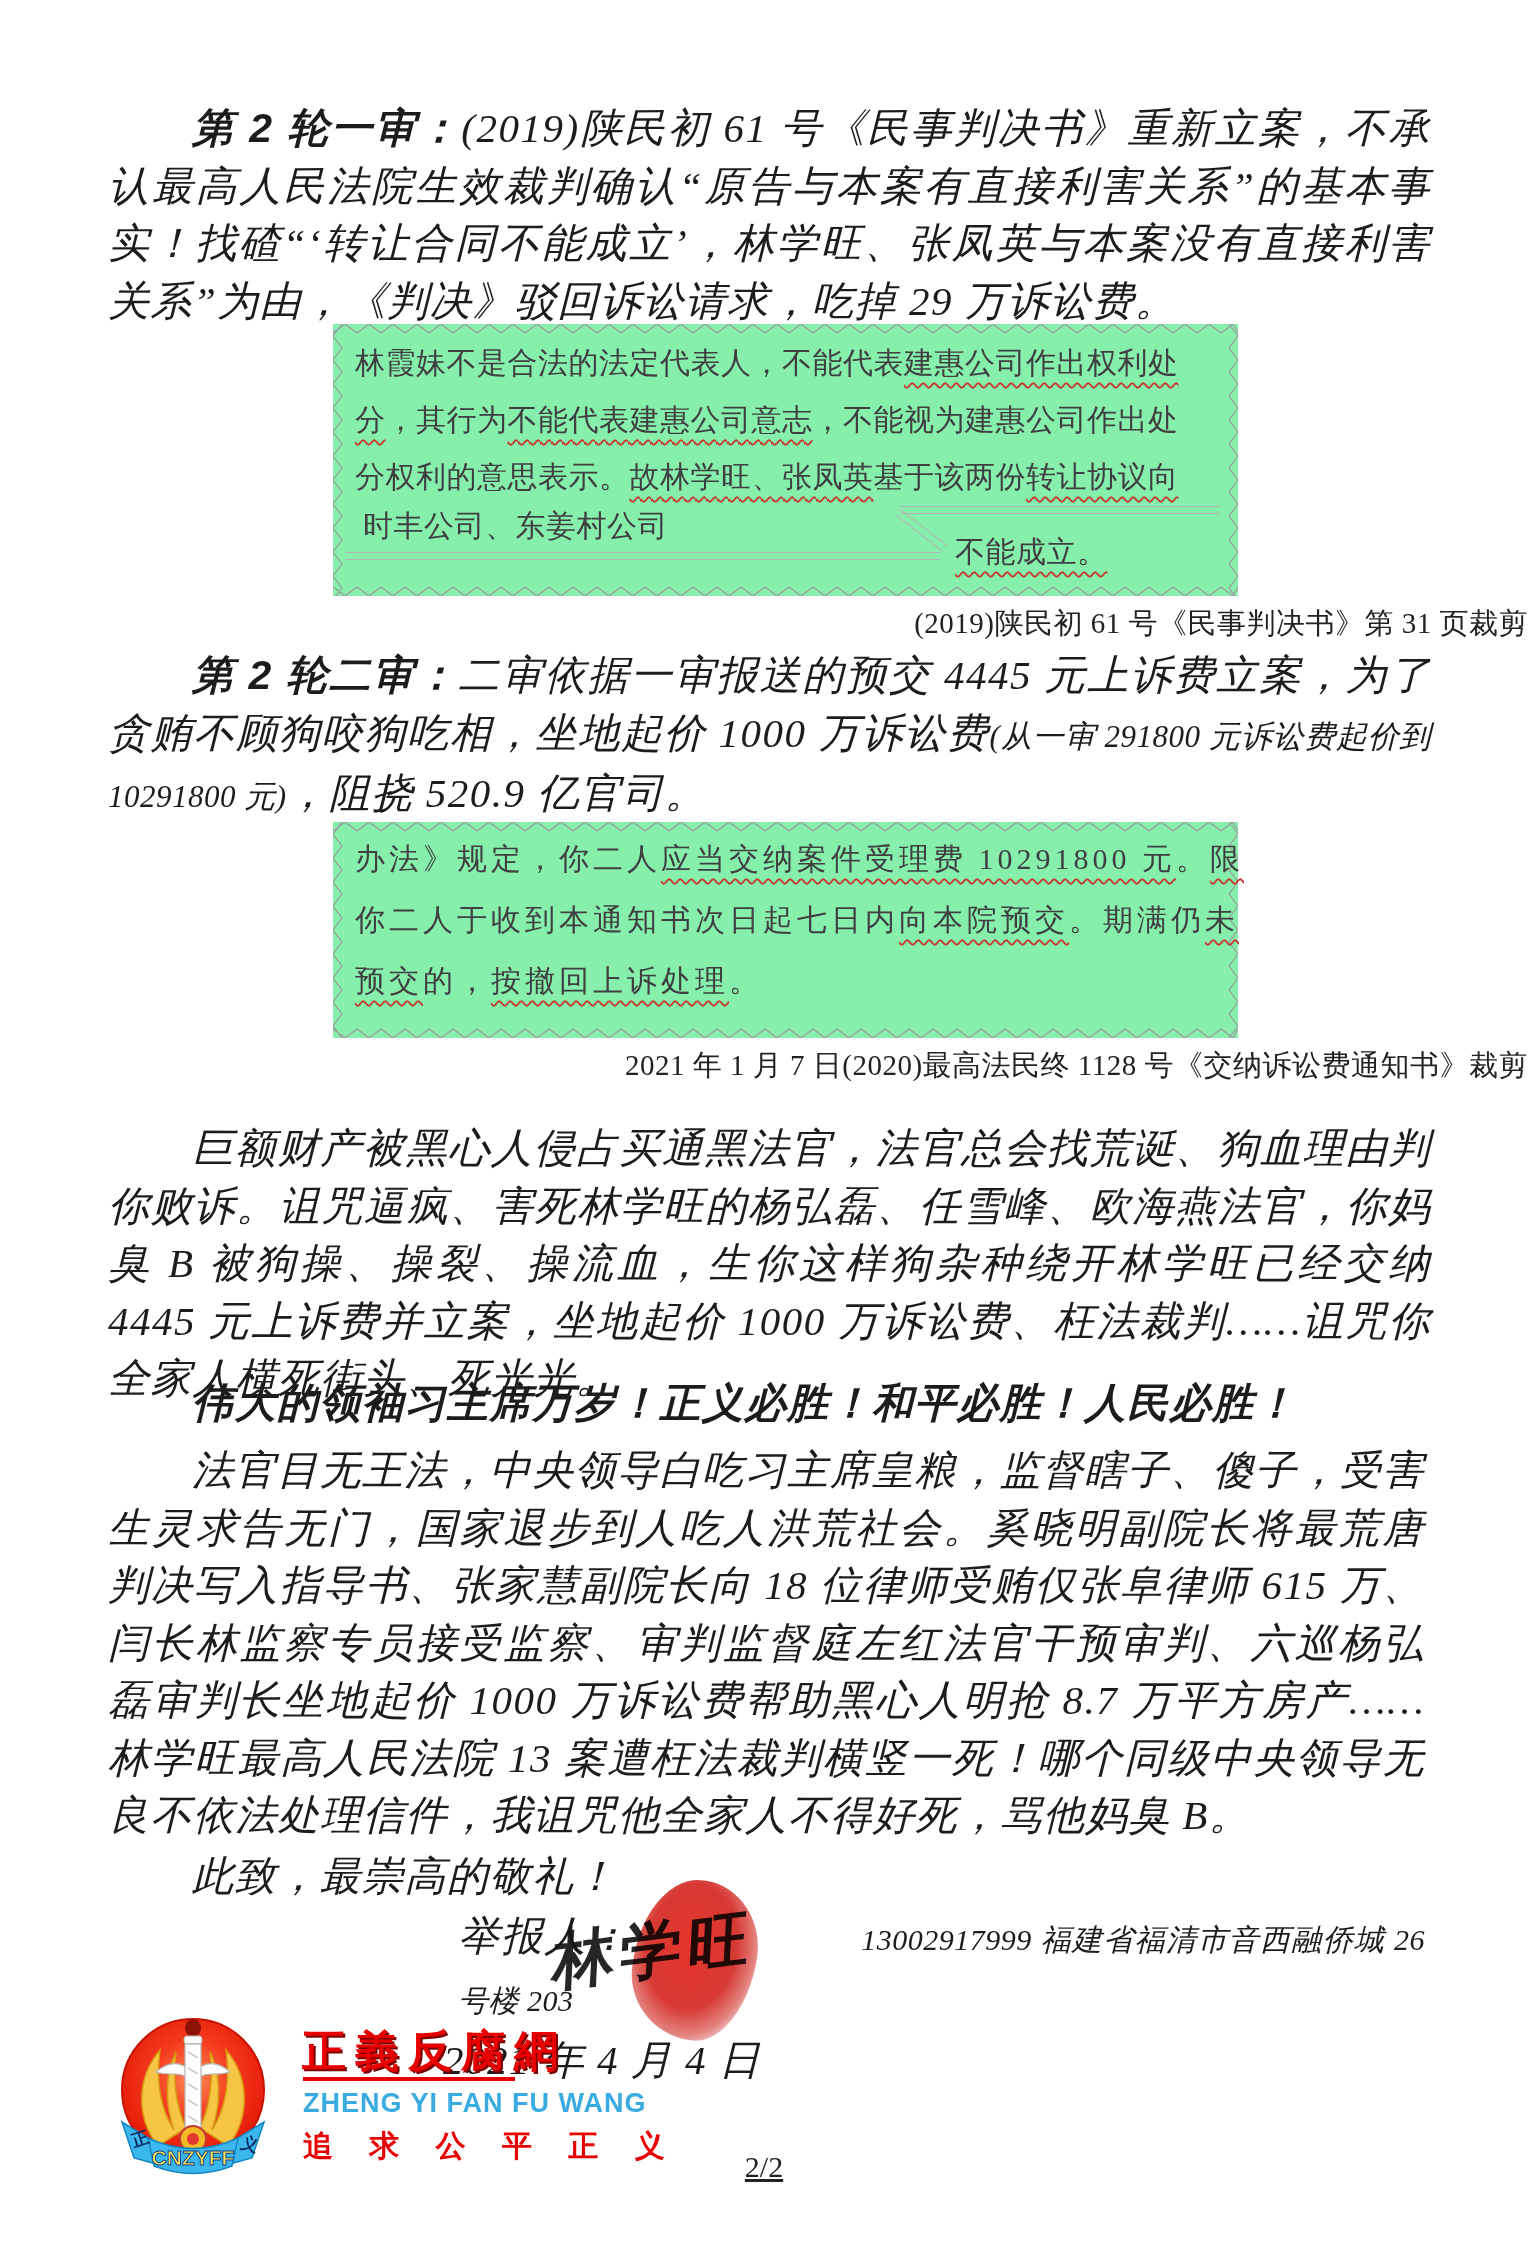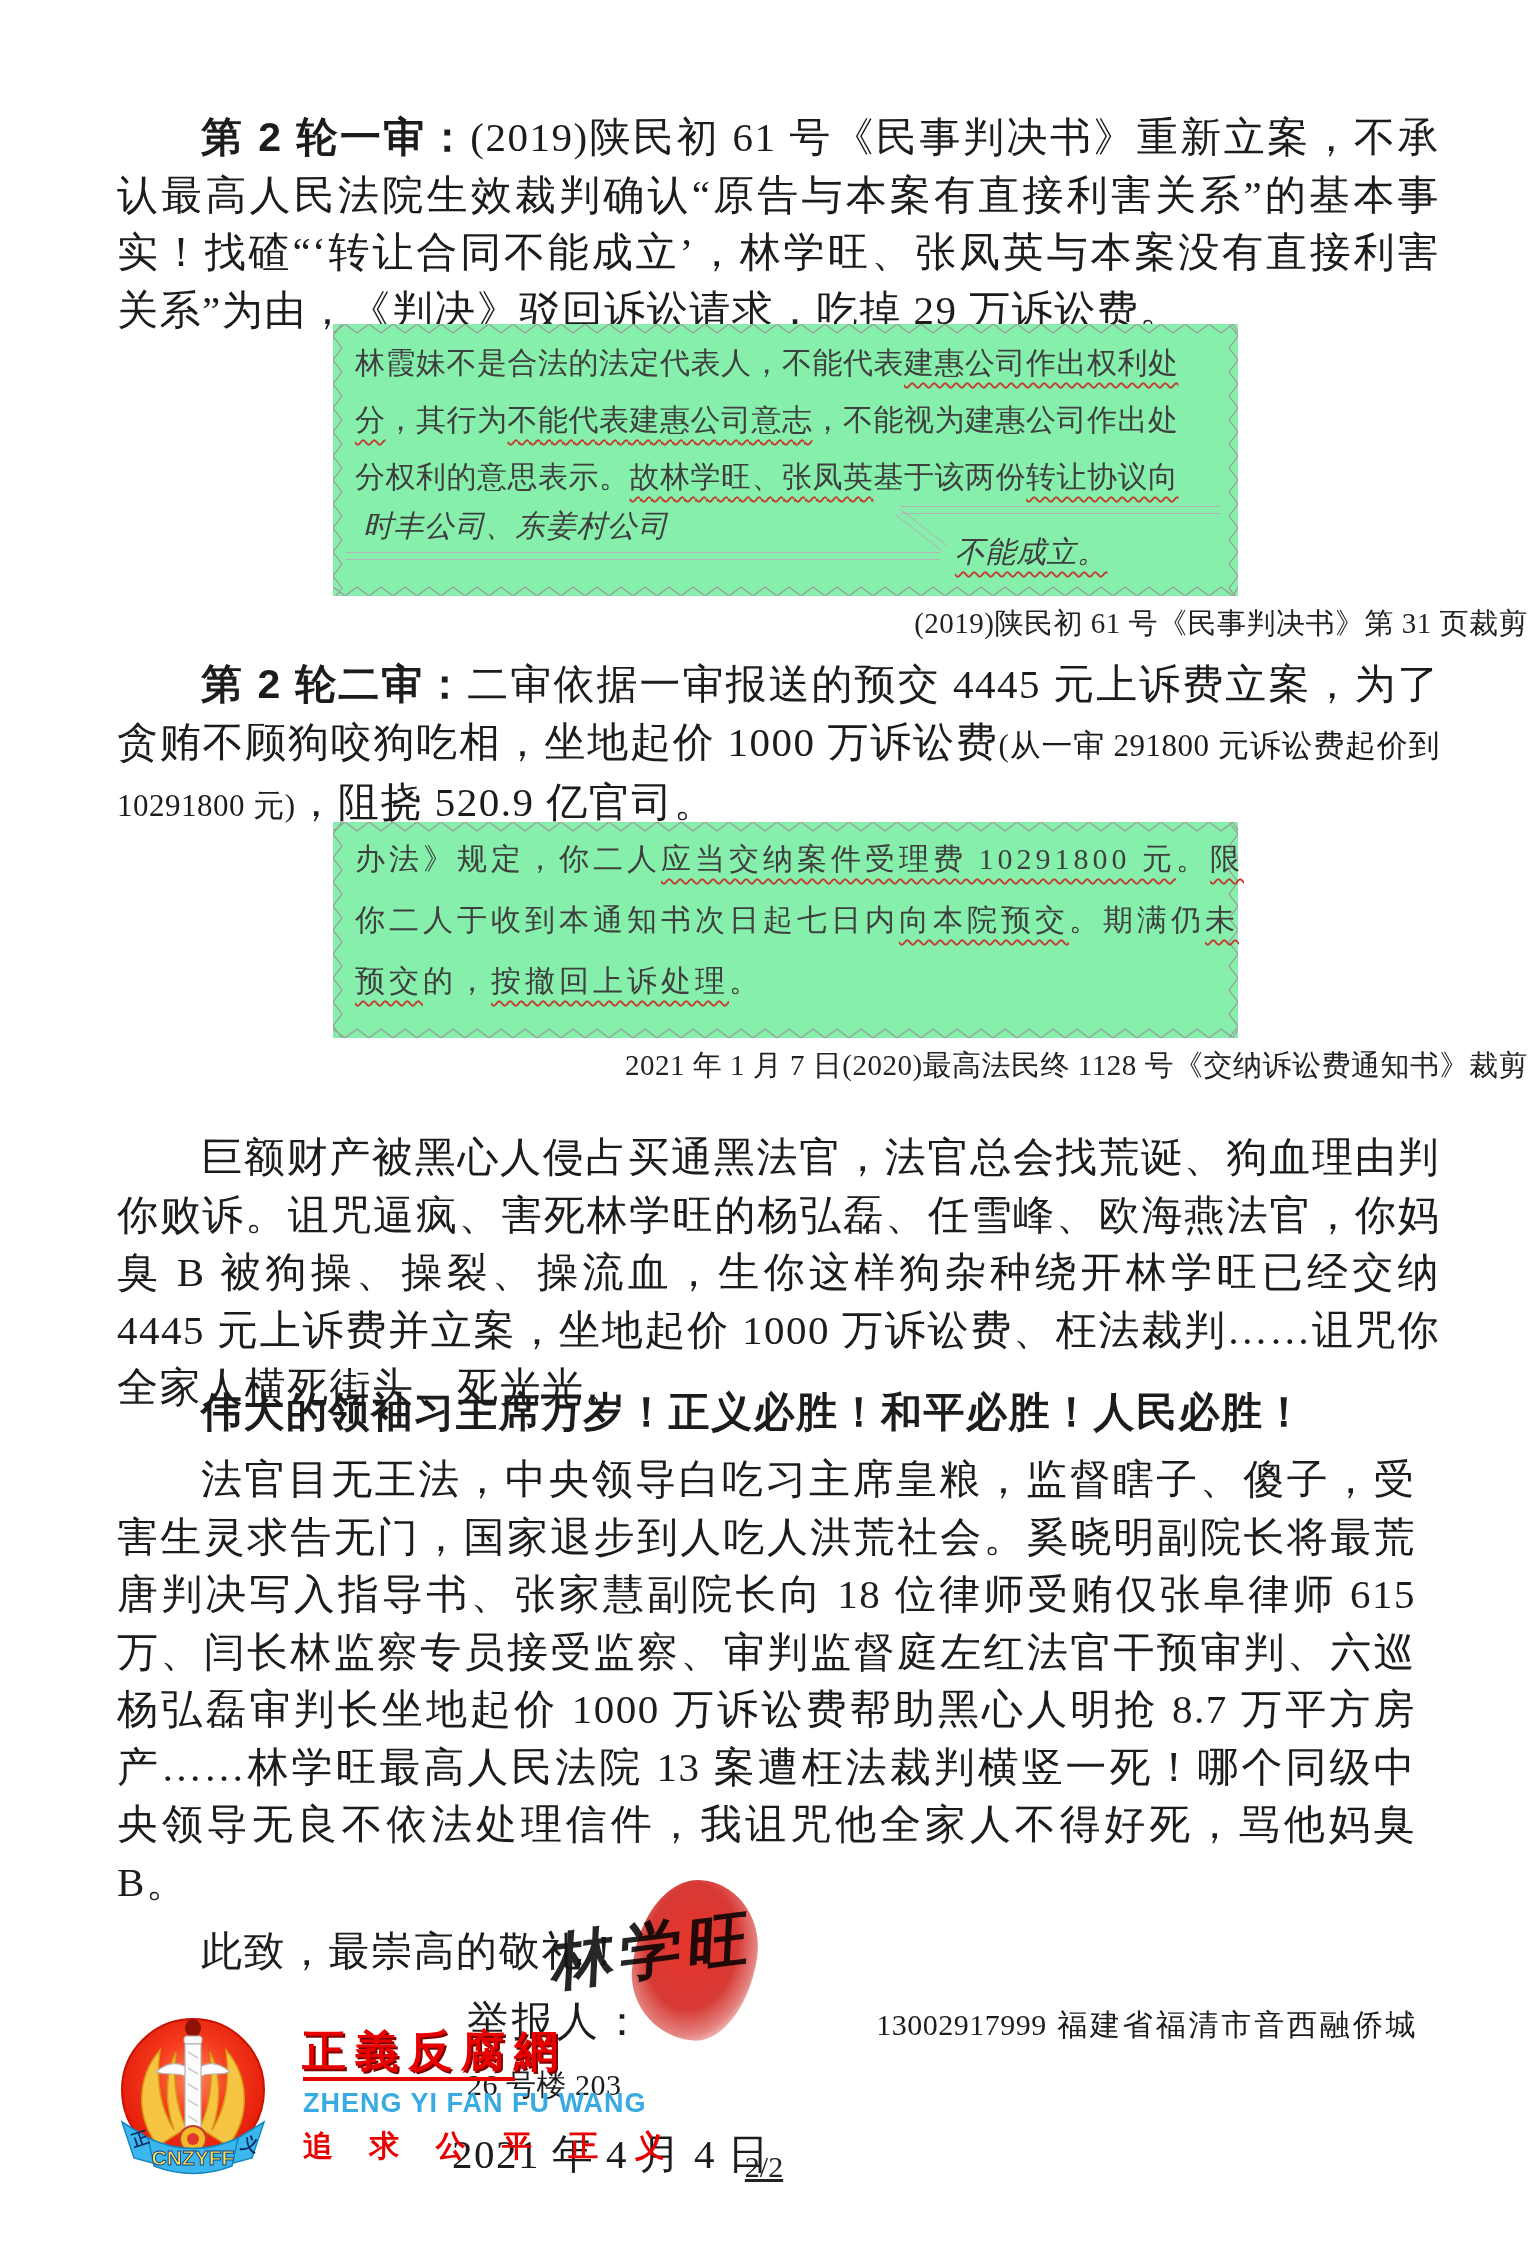--- a/index.html
+++ b/index.html
@@ -3,39 +3,39 @@
 <meta charset="utf-8">
 <style>
   html,body{margin:0;padding:0;background:#888;}
   .doc{
     position:relative;width:1528px;height:2256px;margin:0 auto;background:#ffffff;
     font-family:"Liberation Serif","DejaVu Serif",serif;color:#1c1c1c;overflow:hidden;
   }
   .abs{position:absolute;}
   .body-text{
     font-size:41px;line-height:57.5px;letter-spacing:1.5px;
-    text-align:justify;text-justify:inter-ideograph;margin:12px;
+    text-align:justify;text-justify:inter-ideograph;margin:3px;font-style:italic;
   }
   .ind{text-indent:84px;}
   .hei{font-family:"Liberation Sans","DejaVu Sans",sans-serif;font-weight:bold;}
   .small-inline{font-size:31px;letter-spacing:0.5px;}
   
   .excerpt{position:absolute;background:#86efac;}
   .zz{position:absolute;left:0;top:0;width:100%;height:100%;pointer-events:none;}
   .zz path{fill:none;stroke:#9b9b9b;stroke-width:1.2;}
   .ex-lines{position:absolute;left:22px;right:24px;top:0;color:#3f3f3f;}
   .ex-line{white-space:nowrap;}
   #ex1 .ex-lines{padding-top:10px;font-size:30px;line-height:57px;letter-spacing:0.5px;}
   #ex2 .ex-lines{padding-top:6px;font-size:30px;line-height:61px;letter-spacing:4px;}
   .u{
     text-decoration-line:underline;text-decoration-style:wavy;
     text-decoration-color:#c43b31;text-decoration-thickness:2.2px;text-underline-offset:9px;
   }
   
-  .splice{position:absolute;left:22px;right:18px;top:182px;height:86px;font-size:30px;color:#3f3f3f;letter-spacing:0.5px;font-style:italic;}
+  .splice{position:absolute;left:22px;right:18px;top:182px;height:86px;font-size:30px;color:#3f3f3f;letter-spacing:0.5px;}
   .fragL{position:absolute;left:8px;top:0;white-space:nowrap;}
   .fragR{position:absolute;left:600px;top:26px;white-space:nowrap;}
   .dline{position:absolute;height:6px;border-top:1.5px solid #b4b4b4;border-bottom:1.5px solid #b4b4b4;}
   .lineA{left:545px;right:0;top:0;}
   .lineB{left:-10px;width:595px;top:46px;}
   .diag{position:absolute;left:536px;top:20px;width:60px;transform:rotate(38deg);}
   .caption{font-size:29px;letter-spacing:0.5px;color:#222;text-align:right;width:100%;margin:0;}
   
   .sig-row{padding-left:350px;}
   .sig-space{display:inline-block;width:230px;}

